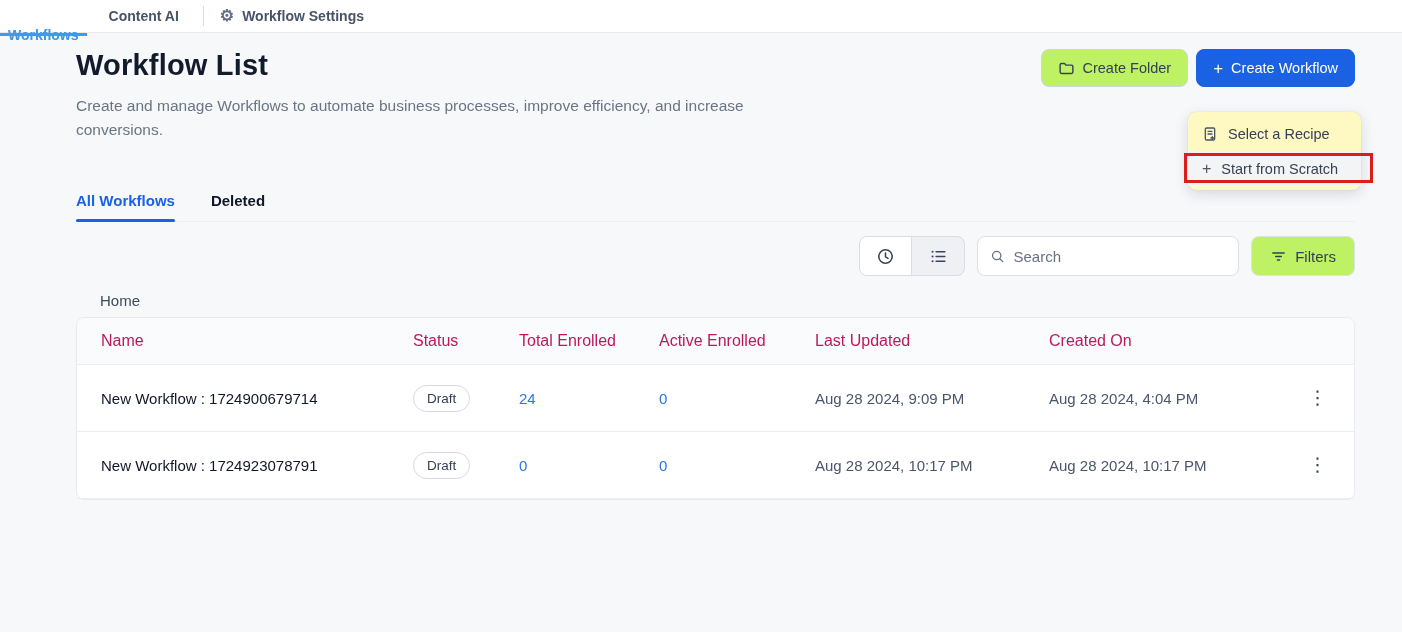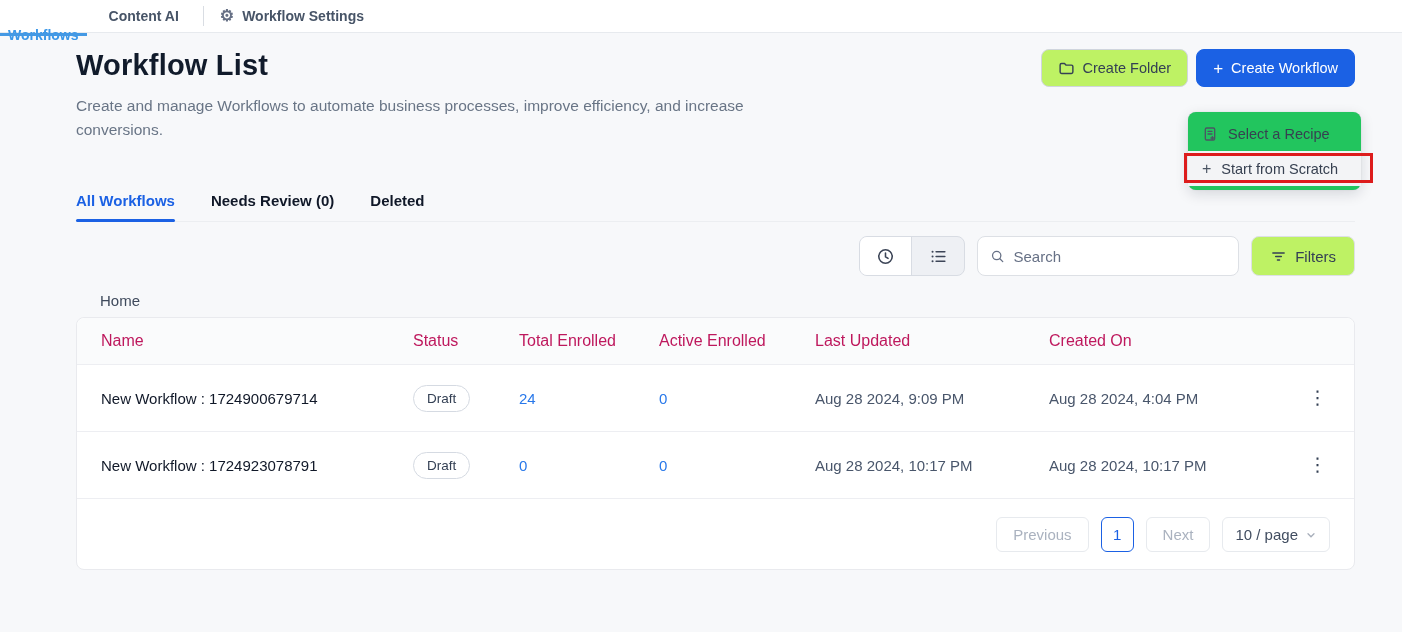--- a/index.html
+++ b/index.html
@@ -38,21 +38,21 @@
   .btn {
     display:inline-flex; align-items:center; gap:8px; height:38px; padding:0 16px;
     border-radius:8px; font-size:14.5px; font-weight:400; cursor:pointer; border:1px solid #d0d5dd;
     background:#bef264; color:#344054; white-space:nowrap;
   }
   .btn-primary { background:#1b61e4; border-color:#1b61e4; color:#fff; }
   .btn .plus { font-size:17px; line-height:1; }
   .icon-svg { display:inline-block; vertical-align:middle; }
   
   .dropdown {
-    position:absolute; left:1188px; top:112px; width:173px; background:#22c55e;
+    position:absolute; left:1188px; top:112px; width:173px; background:#fef9c3;
     border-radius:8px; box-shadow:0 4px 14px rgba(16,24,40,.14), 0 0 1px rgba(16,24,40,.2);
     padding:4px 0; z-index:5;
   }
   .dropdown-item {
     display:flex; align-items:center; gap:10px; height:35px; padding:0 14px;
     font-size:14.5px; color:#374151; cursor:pointer;
   }
   .dropdown-item.hovered { background:#f3f4f6; }
   .dropdown-item .mi { color:#4b5563; font-size:16px; line-height:1; }
   .annotation-box {
@@ -143,23 +143,20 @@
       <button class="btn btn-primary">
         <span class="plus">+</span>
         <span>Create Workflow</span>
       </button>
     </div>
   </div>
 
   <div class="tabs">
     <div class="tab active">
       <span>All Workflows</span>
-    </div>
-    <div class="tab">
-      <span>Needs Review (0)</span>
     </div>
     <div class="tab">
       <span>Deleted</span>
     </div>
   </div>
 
   <div class="toolbar">
     <div class="seg">
       <div class="seg-btn selected">
         <svg width="19" height="19" viewBox="0 0 24 24" fill="none" stroke="#3c4557" stroke-width="2" stroke-linecap="round">
@@ -215,31 +212,20 @@
     <div class="trow tbody-row">
       <div class="cell wf-name">New Workflow : 1724923078791</div>
       <div class="cell"><span class="badge">Draft</span></div>
       <div class="cell num-link">0</div>
       <div class="cell num-link">0</div>
       <div class="cell date-cell">Aug 28 2024, 10:17 PM</div>
       <div class="cell date-cell">Aug 28 2024, 10:17 PM</div>
       <div class="cell kebab">⋮</div>
     </div>
 
-    <div class="pagination">
-      <button class="pg-btn">Previous</button>
-      <button class="pg-btn pg-num">1</button>
-      <button class="pg-btn">Next</button>
-      <button class="pg-btn pg-size">
-        <span>10 / page</span>
-        <svg class="chev" width="12" height="12" viewBox="0 0 24 24" fill="none" stroke="#a7aeba" stroke-width="2.5" stroke-linecap="round">
-            <path d="M6 9.5l6 6 6-6"></path>
-          </svg>
-      </button>
-    </div>
   </div>
 
 </div>
 
 <div class="dropdown">
   <div class="dropdown-item">
     <svg class="icon-svg" width="16" height="16" viewBox="0 0 24 24" fill="none" stroke="#4b5563" stroke-width="2" stroke-linecap="round" stroke-linejoin="round">
         <rect x="5" y="3" width="14" height="18" rx="2"></rect>
         <path d="M9 8h6M9 12h6"></path>
         <path d="M15.5 16v4M13.5 18h4" stroke-width="2.2"></path>

